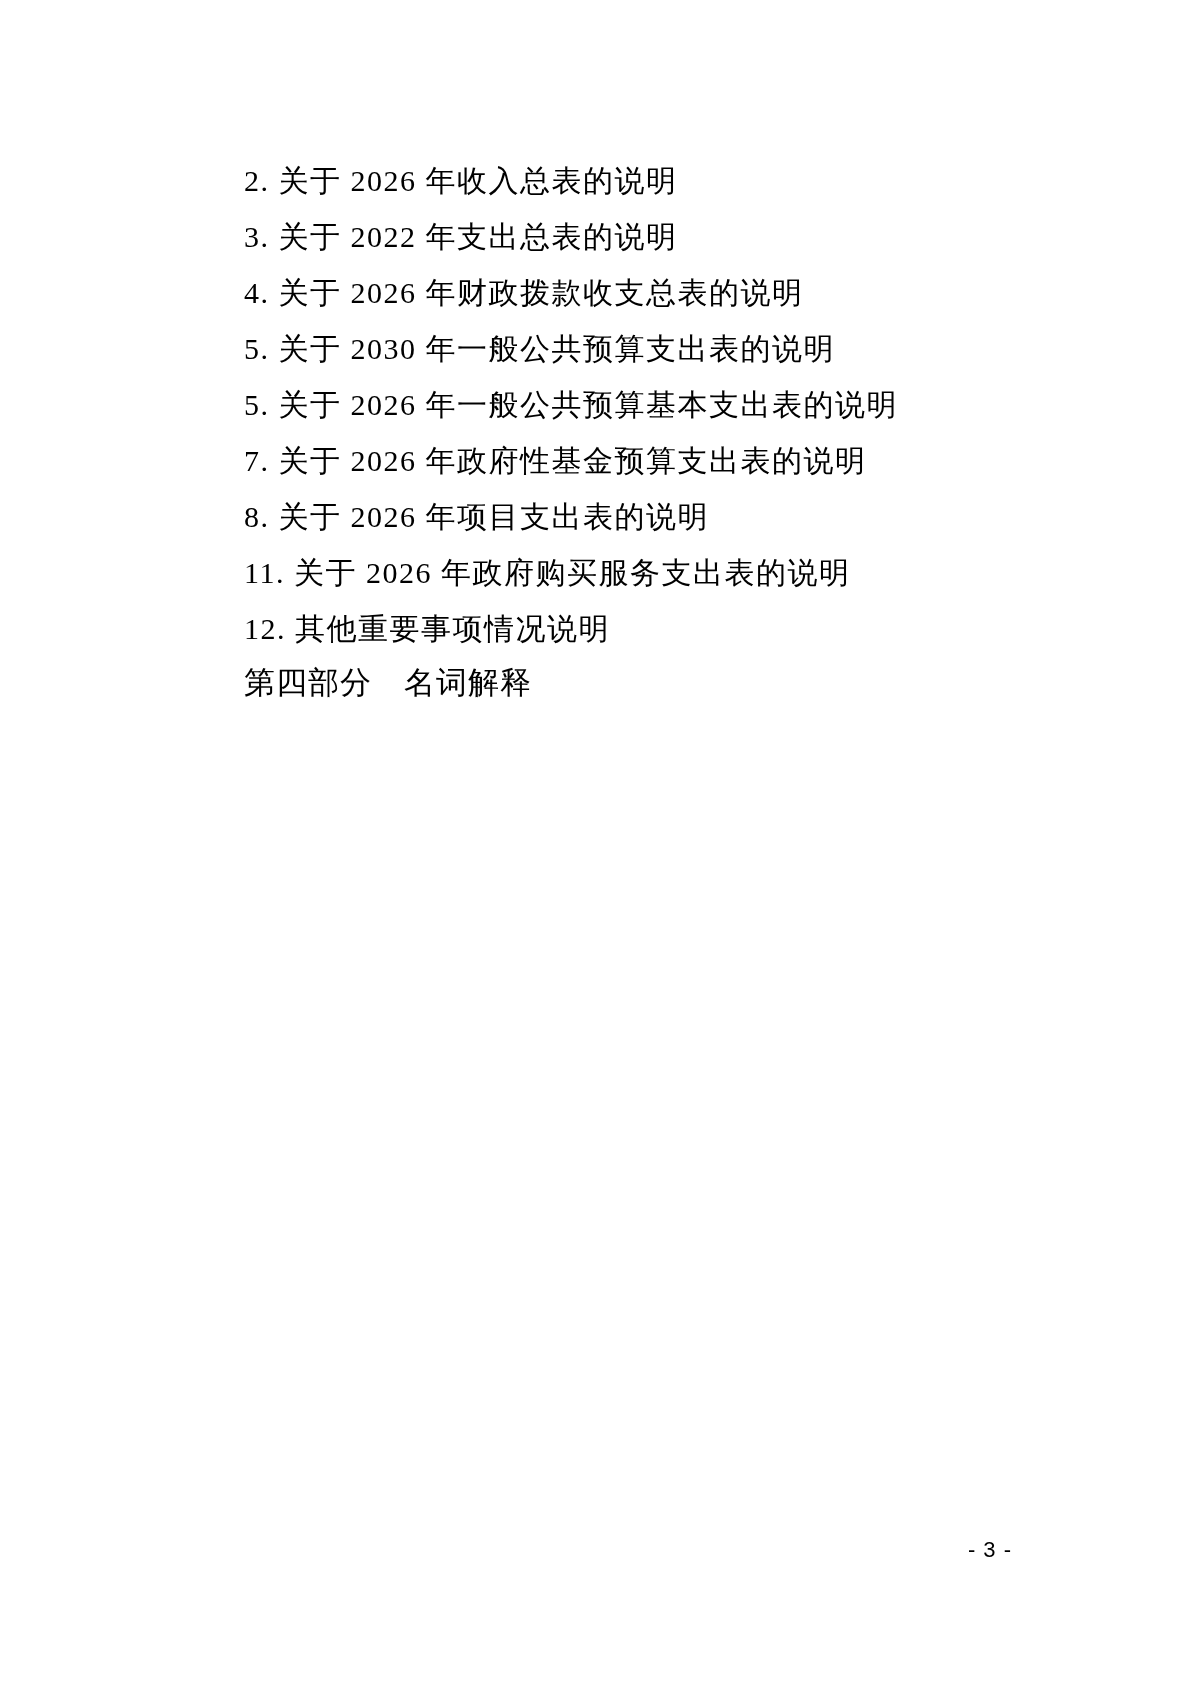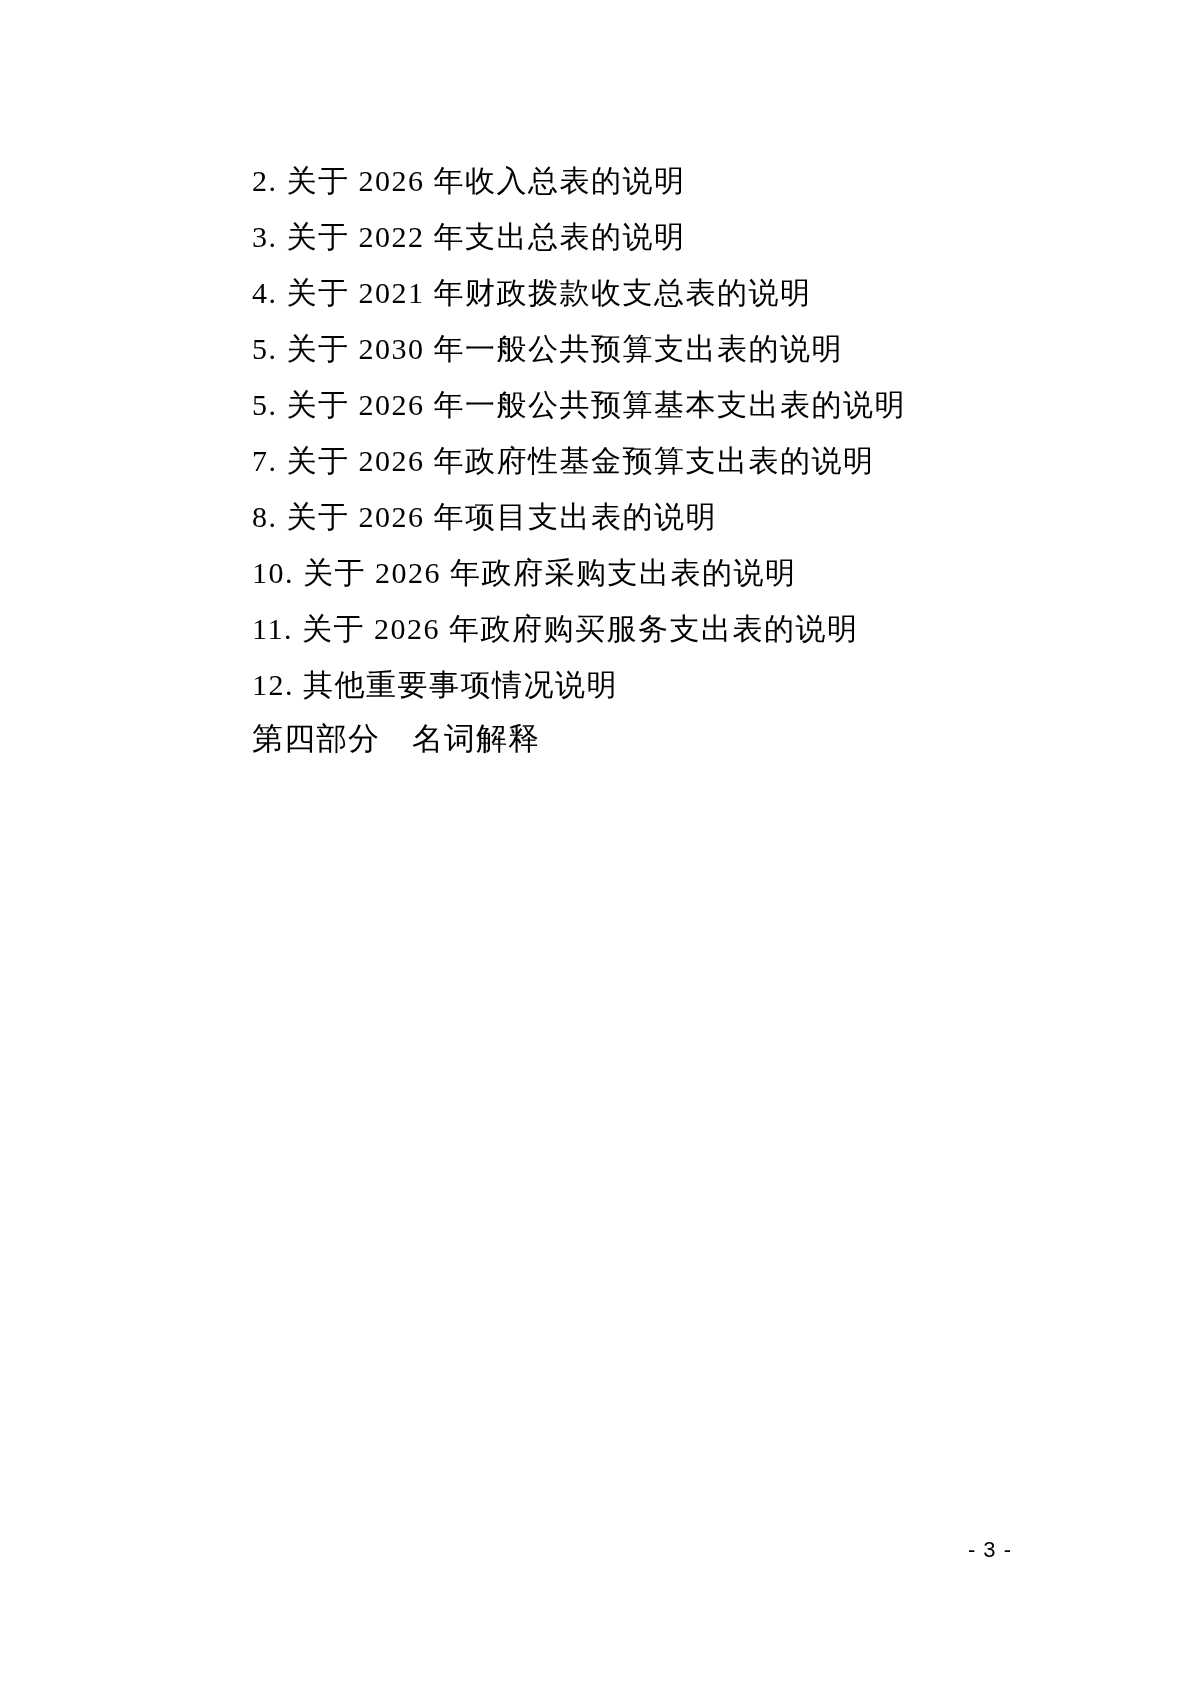--- a/index.html
+++ b/index.html
@@ -11,21 +11,21 @@
     position: relative;
     width: 1190px;
     height: 1683px;
     background: #ffffff;
     color: #000000;
     font-family: "Liberation Serif", "DejaVu Serif", serif;
     overflow: hidden;
   }
   .toc {
     position: absolute;
-    left: 252px;
+    left: 244px;
     top: 153px;
   }
   .toc-line {
     height: 56px;
     line-height: 56px;
     font-size: 30px;
     letter-spacing: 1.5px;
     white-space: nowrap;
     font-family: "Liberation Serif", "DejaVu Serif", serif;
   }
@@ -48,24 +48,23 @@
     color: #000000;
   }
 </style>
 </head>
 <body>
 
 <div class="page">
   <div class="toc">
     <div class="toc-line">2. 关于 2026 年收入总表的说明</div>
     <div class="toc-line">3. 关于 2022 年支出总表的说明</div>
-    <div class="toc-line">4. 关于 2021 年财政拨款收支总表的说明</div>
+    <div class="toc-line">4. 关于 2026 年财政拨款收支总表的说明</div>
     <div class="toc-line">5. 关于 2030 年一般公共预算支出表的说明</div>
     <div class="toc-line">5. 关于 2026 年一般公共预算基本支出表的说明</div>
     <div class="toc-line">7. 关于 2026 年政府性基金预算支出表的说明</div>
     <div class="toc-line">8. 关于 2026 年项目支出表的说明</div>
-    <div class="toc-line">10. 关于 2026 年政府采购支出表的说明</div>
     <div class="toc-line">11. 关于 2026 年政府购买服务支出表的说明</div>
     <div class="toc-line">12. 其他重要事项情况说明</div>
     <div class="section-heading">第四部分　名词解释</div>
   </div>
   <div class="page-number">- 3 -</div>
 </div>
 
 </body></html>

